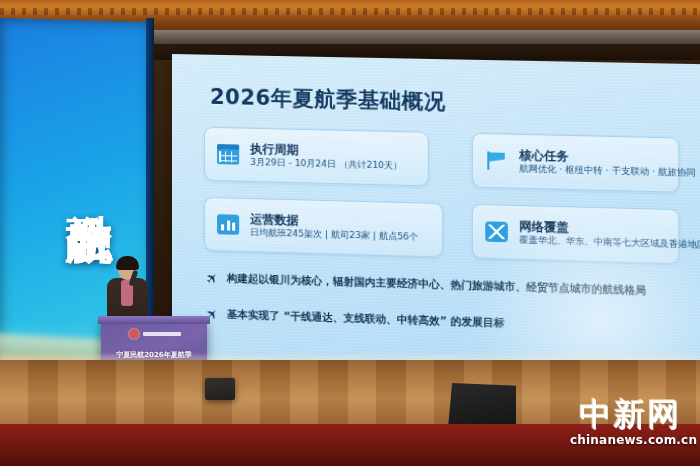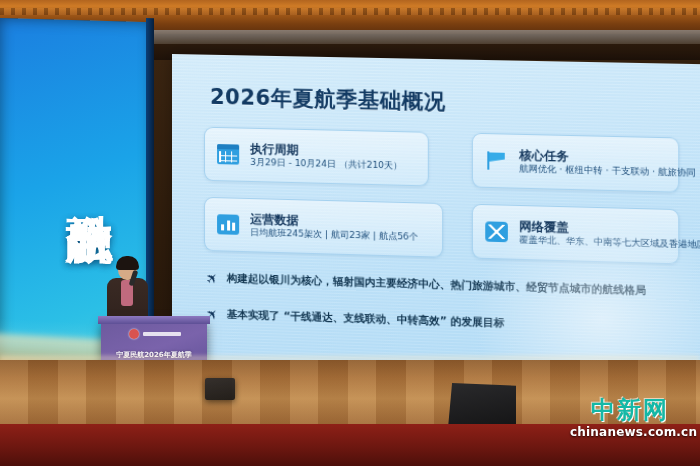--- a/index.html
+++ b/index.html
@@ -183,21 +183,21 @@
     border-radius:2px;box-shadow:0 2px 6px rgba(0,0,0,.6);
   }
   .m1{left:448px;top:383px;width:68px;height:45px;clip-path:polygon(6% 0,100% 6%,100% 100%,0 100%);}
   .m2{left:205px;top:378px;width:30px;height:22px;opacity:.9;}
   .side-door{position:absolute;left:612px;top:64px;width:88px;height:296px;
     background:linear-gradient(180deg,#4b3015 0%,#3a2310 55%,#2b1a0b 100%);}
   .side-door:after{content:"";position:absolute;left:10px;top:0;width:3px;height:100%;
     background:rgba(255,205,140,.18);}
   
   .watermark{position:absolute;left:570px;top:398px;width:120px;text-align:center;}
-  .wm-cn{font-size:24px;font-weight:bold;color:#14b8a6;letter-spacing:2px;line-height:1;
+  .wm-cn{font-size:32px;font-weight:normal;color:#ffffff;letter-spacing:2px;line-height:1;
     text-shadow:1px 1px 0 #fff,-1px -1px 0 rgba(255,255,255,.6);}
   .wm-url{margin-top:3px;font-size:12px;font-weight:bold;color:#fff;letter-spacing:.2px;
     text-shadow:0 1px 2px rgba(0,0,0,.8);}
 </style>
 </head>
 <body>
 
 <div id="stage">
 
   <div class="ceiling-wood"></div>

